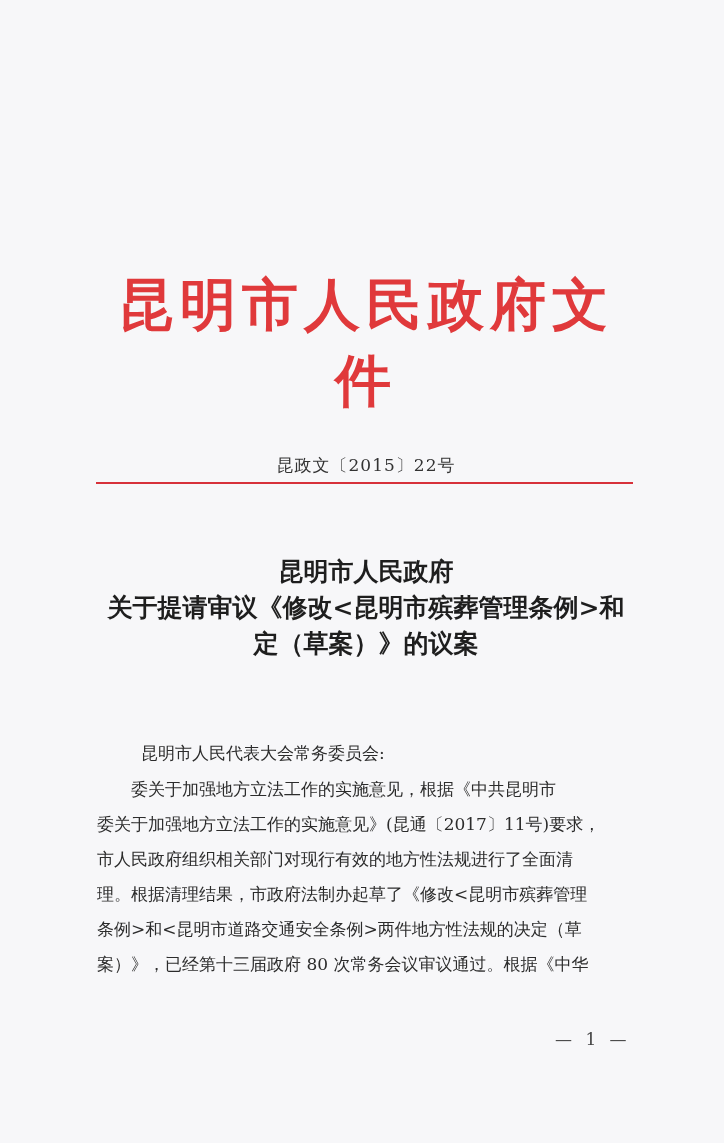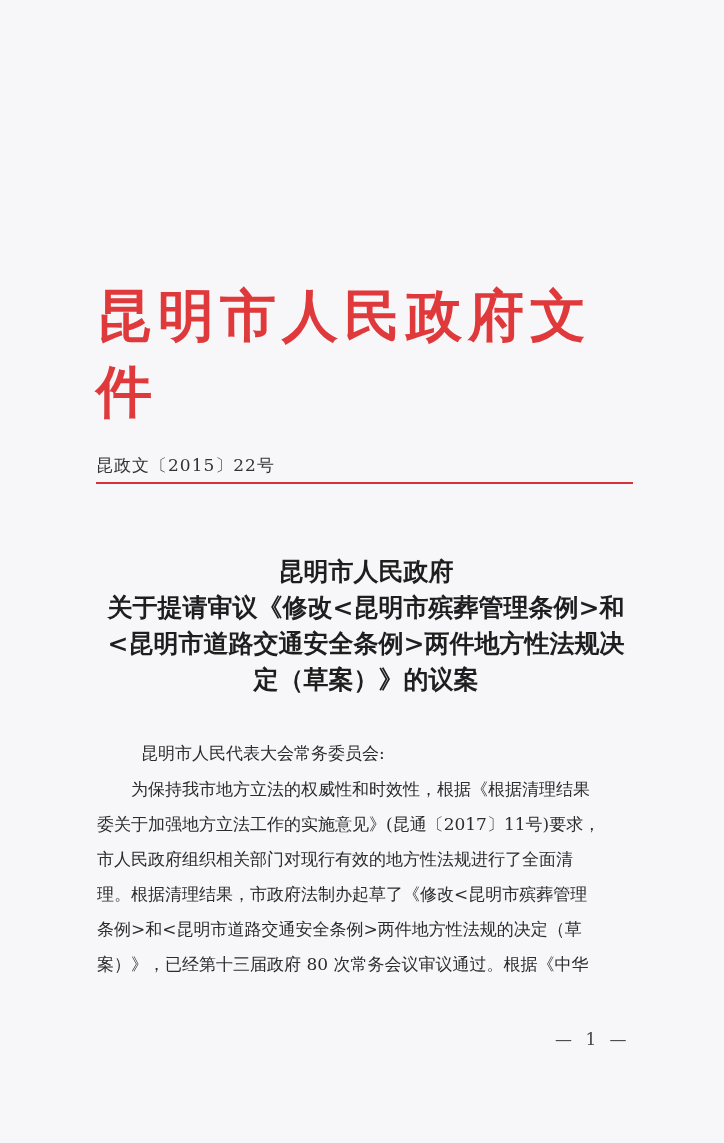--- a/index.html
+++ b/index.html
@@ -6,30 +6,29 @@
   body {
     width: 724px; height: 1143px; overflow: hidden;
     background: #f7f7f9;
     font-family: "DejaVu Serif", "Liberation Serif", serif;
     color: #2a2a2a;
     position: relative;
   }
   .page { position: absolute; left: 0; top: 0; width: 724px; height: 1143px; }
   .masthead {
     position: absolute; left: 96px; top: 266px; width: 540px;
-    text-align: left;
+    text-align: center;
     font-size: 56px; font-weight: bold; letter-spacing: 6px;
     color: #e0393b;
     line-height: 76px;
     font-family: "DejaVu Serif", serif;
-    margin-top: 11px;
   }
   .docno {
     position: absolute; left: 96px; top: 454px; width: 540px;
-    font-size: 17px; color: #333; letter-spacing: 1px;
+    text-align: center; font-size: 17px; color: #333; letter-spacing: 1px;
   }
   .redline {
     position: absolute; left: 96px; top: 482px; width: 537px; height: 2px;
     background: #d7313a;
   }
   .title {
     position: absolute; left: 90px; top: 532px; width: 552px;
     text-align: center; font-size: 25px; font-weight: bold;
     line-height: 36px; color: #1e1e1e; margin-top: 22px;
   }
@@ -53,28 +52,27 @@
 <body>
 
 <div class="page">
   <div class="masthead">昆明市人民政府文件</div>
   <div class="docno">昆政文〔2015〕22号</div>
   <div class="redline"></div>
 
   <div class="title">
     <div>昆明市人民政府</div>
     <div>关于提请审议《修改&lt;昆明市殡葬管理条例&gt;和</div>
-    <div>&lt;昆明市道路交通安全条例&gt;两件地方性法规决</div>
     <div>定（草案）》的议案</div>
   </div>
 
   <div class="salutation">昆明市人民代表大会常务委员会:</div>
 
   <div class="body-para">
-    <div class="indent">为保持我市地方立法的权威性和时效性，根据《根据清理结果</div>
+    <div class="indent">委关于加强地方立法工作的实施意见，根据《中共昆明市</div>
     <div>委关于加强地方立法工作的实施意见》(昆通〔2017〕11号)要求，</div>
     <div>市人民政府组织相关部门对现行有效的地方性法规进行了全面清</div>
     <div>理。根据清理结果，市政府法制办起草了《修改&lt;昆明市殡葬管理</div>
     <div>条例&gt;和&lt;昆明市道路交通安全条例&gt;两件地方性法规的决定（草</div>
     <div>案）》，已经第十三届政府 80 次常务会议审议通过。根据《中华</div>
   </div>
 
   <div class="pagenum">— 1 —</div>
 </div>
 

